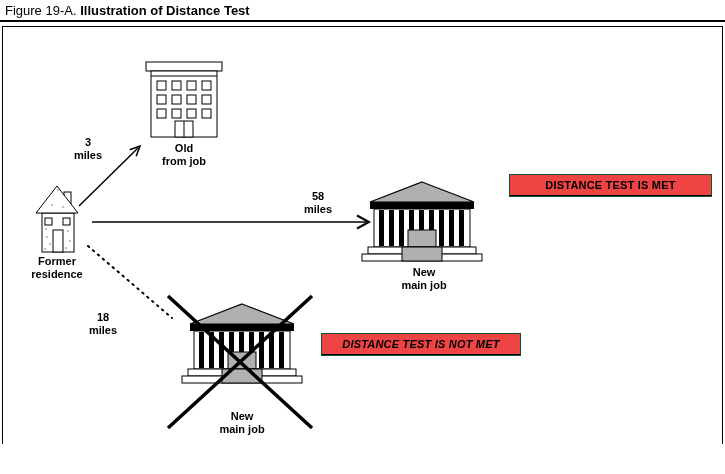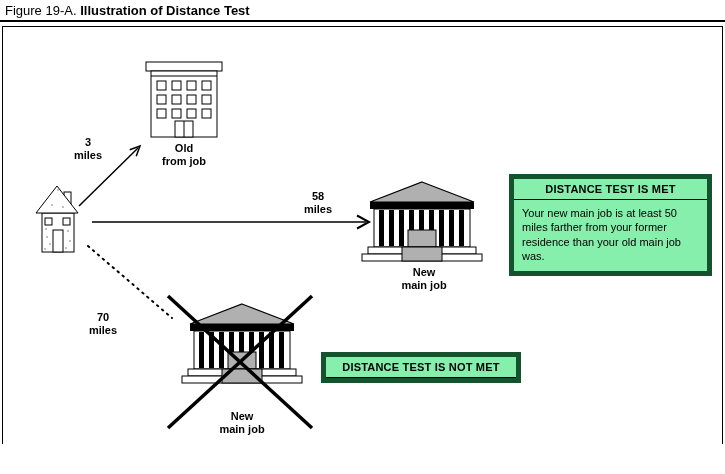--- a/index.html
+++ b/index.html
@@ -21,21 +21,21 @@
     border: 1px solid #000; background: #fff;
   }
 
   svg.canvas { position: absolute; left: 0; top: 0; width: 725px; height: 474px; }
 
   .lbl {
     position: absolute; font-size: 11px; font-weight: 700;
     text-align: center; line-height: 1.18; white-space: pre-line;
   }
 
-  .callout { position: absolute; border: 5px solid #14532d; background: #86efac; }
+  .callout { position: absolute; border: 1px solid #14532d; background: #ef4444; }
   .callout-head {
     border-bottom: 1px solid #000; font-weight: 700; font-size: 11px;
     text-align: center; padding: 4px 2px; letter-spacing: 0.2px;
   }
   .callout-body { font-size: 11px; padding: 6px 8px 8px 8px; line-height: 1.3; }
 </style>
 </head>
 <body>
 
 <div class="page">
@@ -134,32 +134,33 @@
     <g stroke="#000" stroke-width="3.5">
       <line x1="168" y1="296" x2="312" y2="428"></line>
       <line x1="312" y1="296" x2="168" y2="428"></line>
     </g>
   </svg>
 
   <div class="lbl" style="left:60px; top:136px; width:56px;">3
 miles</div>
   <div class="lbl" style="left:290px; top:190px; width:56px;text-align:center;">58
 miles</div>
-  <div class="lbl" style="left:75px; top:311px; width:56px;">70
+  <div class="lbl" style="left:75px; top:311px; width:56px;">18
 miles</div>
 
+  <div class="lbl" style="left:17px; top:255px; width:80px;">Former
+residence</div>
   <div class="lbl" style="left:144px; top:142px; width:80px;">Old
 from job</div>
   <div class="lbl" style="left:382px; top:266px; width:84px;">New
 main job</div>
   <div class="lbl" style="left:200px; top:410px; width:84px;">New
 main job</div>
 
   <div class="callout" style="left:509px; top:174px; width:203px;">
     <div class="callout-head">DISTANCE TEST IS MET</div>
-    <div class="callout-body">Your new main job is at least 50 miles farther from your former residence than your old main job was.</div>
   </div>
 
-  <div class="callout" style="left:321px; top:352px; width:200px;">
+  <div class="callout" style="left:321px; top:333px; width:200px;font-style:italic;">
     <div class="callout-head">DISTANCE TEST IS NOT MET</div>
   </div>
 
 </div>
 
 </body></html>

